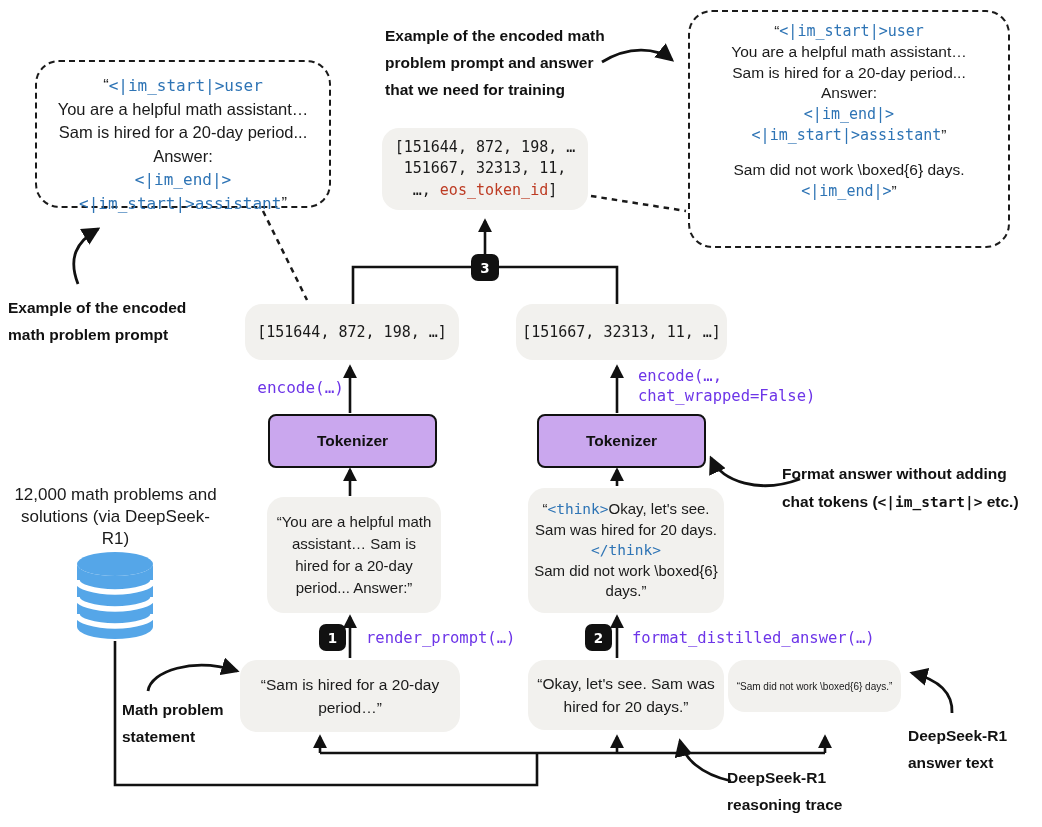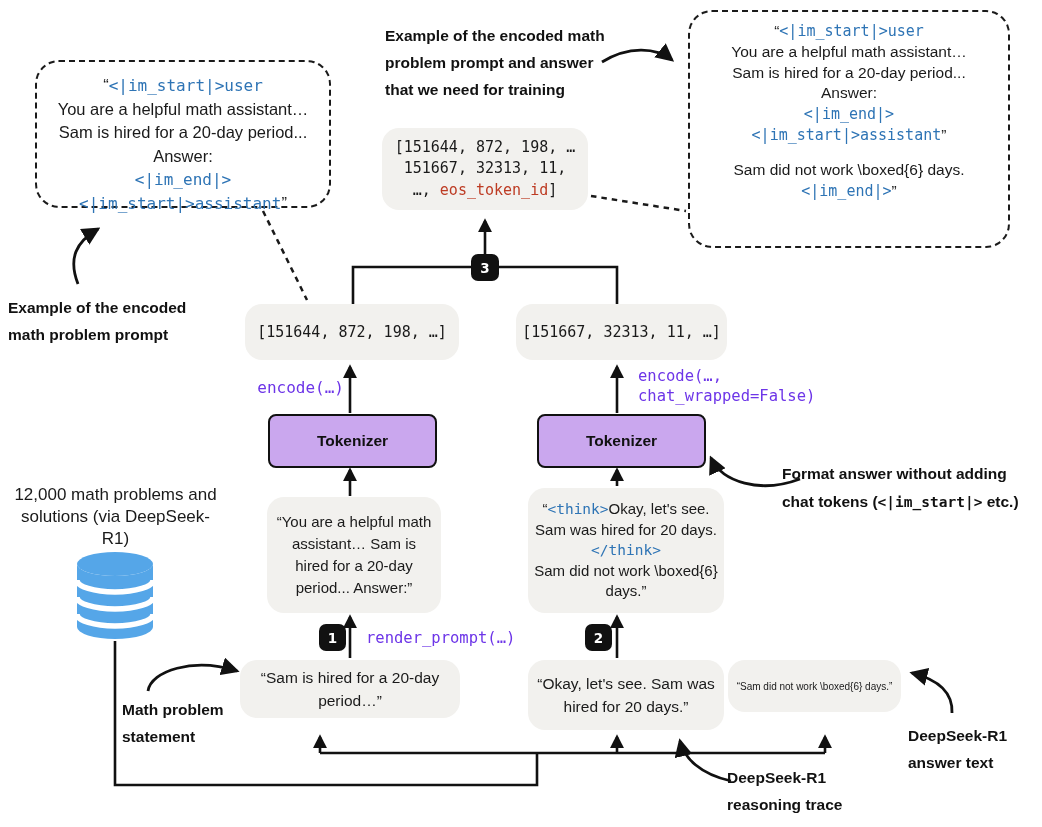--- a/index.html
+++ b/index.html
@@ -142,22 +142,23 @@
   </div>
 
   <div class="abs badge" style="left:319px;top:624px;width:27px;height:27px;">
     <span>1</span>
   </div>
   <div class="abs purple code" style="left:366px;top:629px;font-size:15.5px;">render_prompt(…)</div>
 
   <div class="abs badge" style="left:585px;top:624px;width:27px;height:27px;">
     <span>2</span>
   </div>
+  <div class="abs purple code" style="left:632px;top:629px;font-size:15.5px;">format_distilled_answer(…)</div>
 
-  <div class="abs gray-box" style="left:240px;top:660px;width:220px;height:58px;font-size:15.5px;line-height:23px;padding:0 10px;box-sizing:border-box;">
+  <div class="abs gray-box" style="left:240px;top:660px;width:220px;height:72px;font-size:15.5px;line-height:23px;padding:0 10px;box-sizing:border-box;">
     <div>“Sam is hired for a 20-day period…”</div>
   </div>
   <div class="abs gray-box" style="left:528px;top:660px;width:196px;height:70px;font-size:15.5px;line-height:23px;padding:0 6px;box-sizing:border-box;">
     <div>“Okay, let's see. Sam was hired for 20 days.”</div>
   </div>
   <div class="abs gray-box" style="left:728px;top:660px;width:173px;height:52px;font-size:10px;line-height:23px;padding:0 8px;box-sizing:border-box;">
     <div>“Sam did not work \boxed{6} days.”</div>
   </div>
 
   <div class="abs" style="left:8px;top:484px;width:215px;text-align:center;font-size:17px;line-height:22px;">12,000 math problems and solutions (via DeepSeek-R1)</div>

